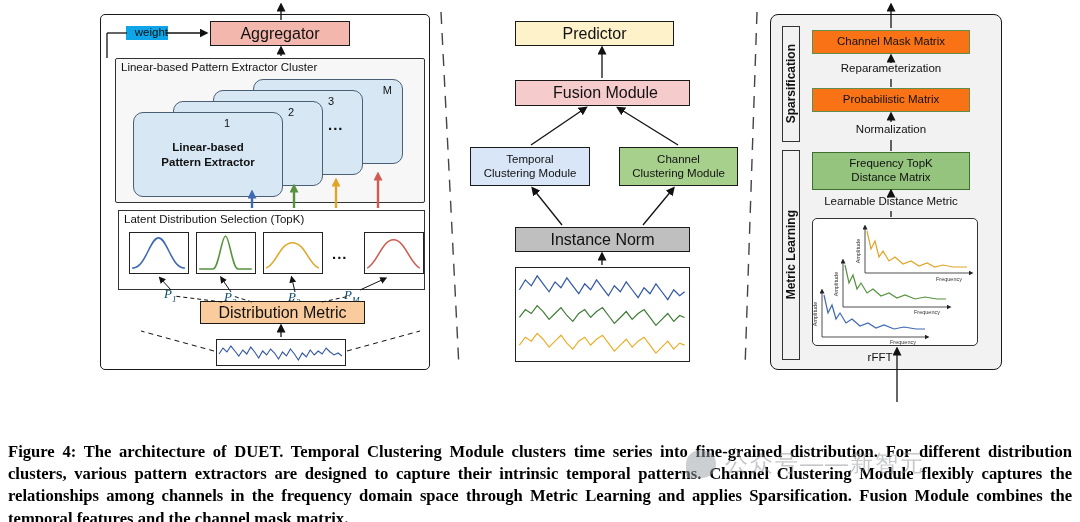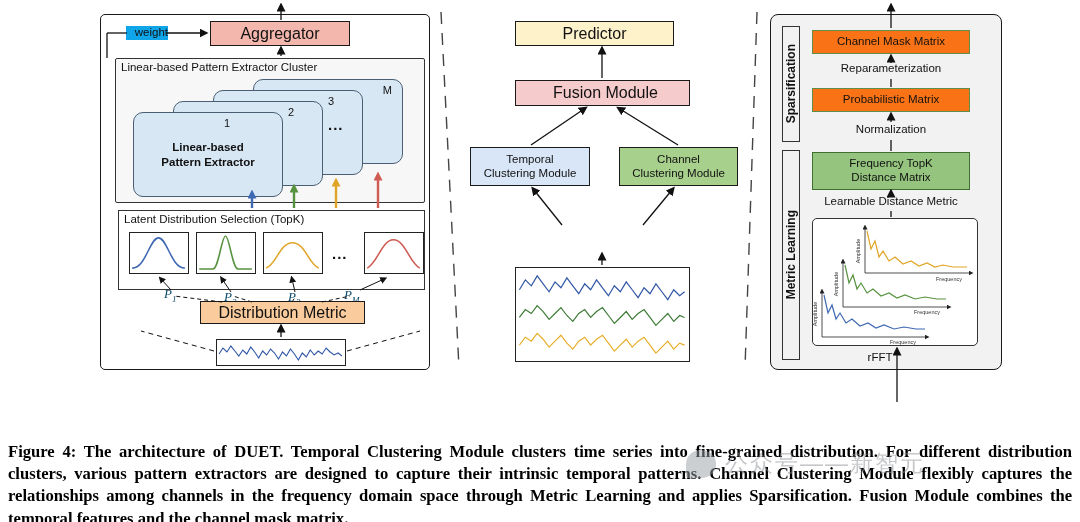--- a/index.html
+++ b/index.html
@@ -130,20 +130,23 @@
       <div>Temporal</div>
       <div>Clustering Module</div>
     </div>
   </div>
   <div class="box greenmod" style="left:619px;top:147px;width:119px;height:39px;font-size:11.5px;">
     <div>
       <div>Channel</div>
       <div>Clustering Module</div>
     </div>
   </div>
+  <div class="box graymod" style="left:515px;top:227px;width:175px;height:25px;">
+    <span>Instance Norm</span>
+  </div>
 
   <div class="plotbox" style="left:515px;top:267px;width:175px;height:95px;">
     <svg width="172" height="92" viewBox="0 0 173 93">
       <polyline points="3,22 9,12 15,18 21,8 27,16 33,24 39,14 45,20 51,10 57,18 63,26 69,16 75,22 81,12 87,20 93,28 99,18 105,24 111,14 117,22 123,30 129,20 135,26 141,16 147,24 153,32 159,22 165,28 170,24" fill="none" stroke="#2f55a4" stroke-width="1.2"></polyline>
       <polyline points="3,50 9,42 15,46 21,38 27,44 33,52 39,46 45,40 51,48 57,54 63,46 69,42 75,50 81,44 87,40 93,48 99,56 105,50 111,44 117,52 123,46 129,42 135,50 141,58 147,52 153,46 159,54 165,48 170,50" fill="none" stroke="#3d7a35" stroke-width="1.2"></polyline>
       <polyline points="3,78 9,70 15,74 21,66 27,72 33,80 39,74 45,68 51,76 57,82 63,74 69,70 75,78 81,72 87,68 93,76 99,84 105,78 111,72 117,80 123,74 129,70 135,78 141,86 147,80 153,74 159,82 165,76 170,78" fill="none" stroke="#e8ae2a" stroke-width="1.2"></polyline>
     </svg>
   </div>
 
   <div class="panel" style="left:770px;top:14px;width:232px;height:356px;background:#f2f2f2;border-radius:8px;"></div>

